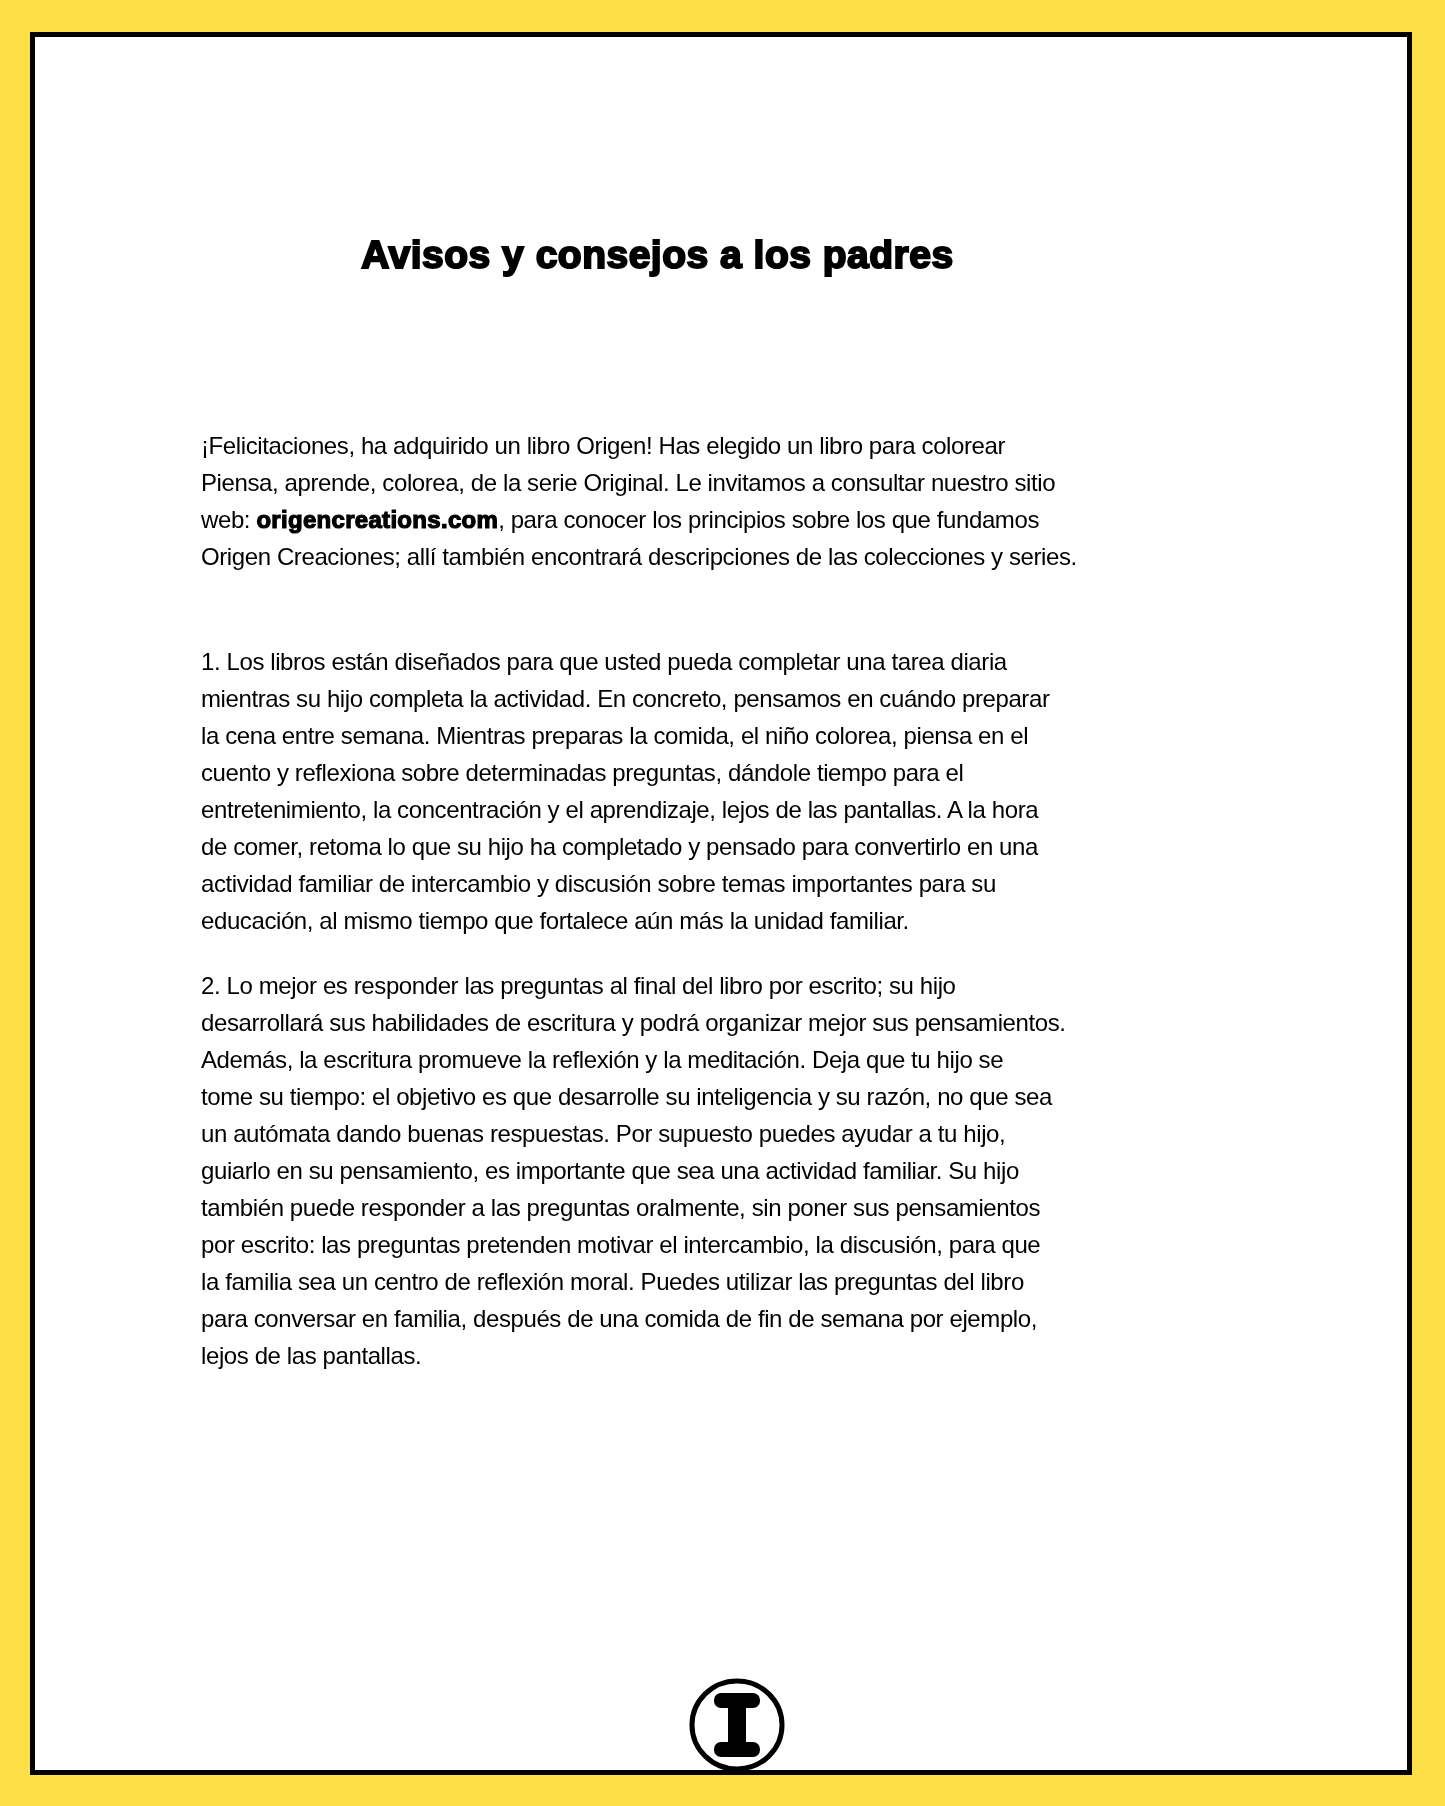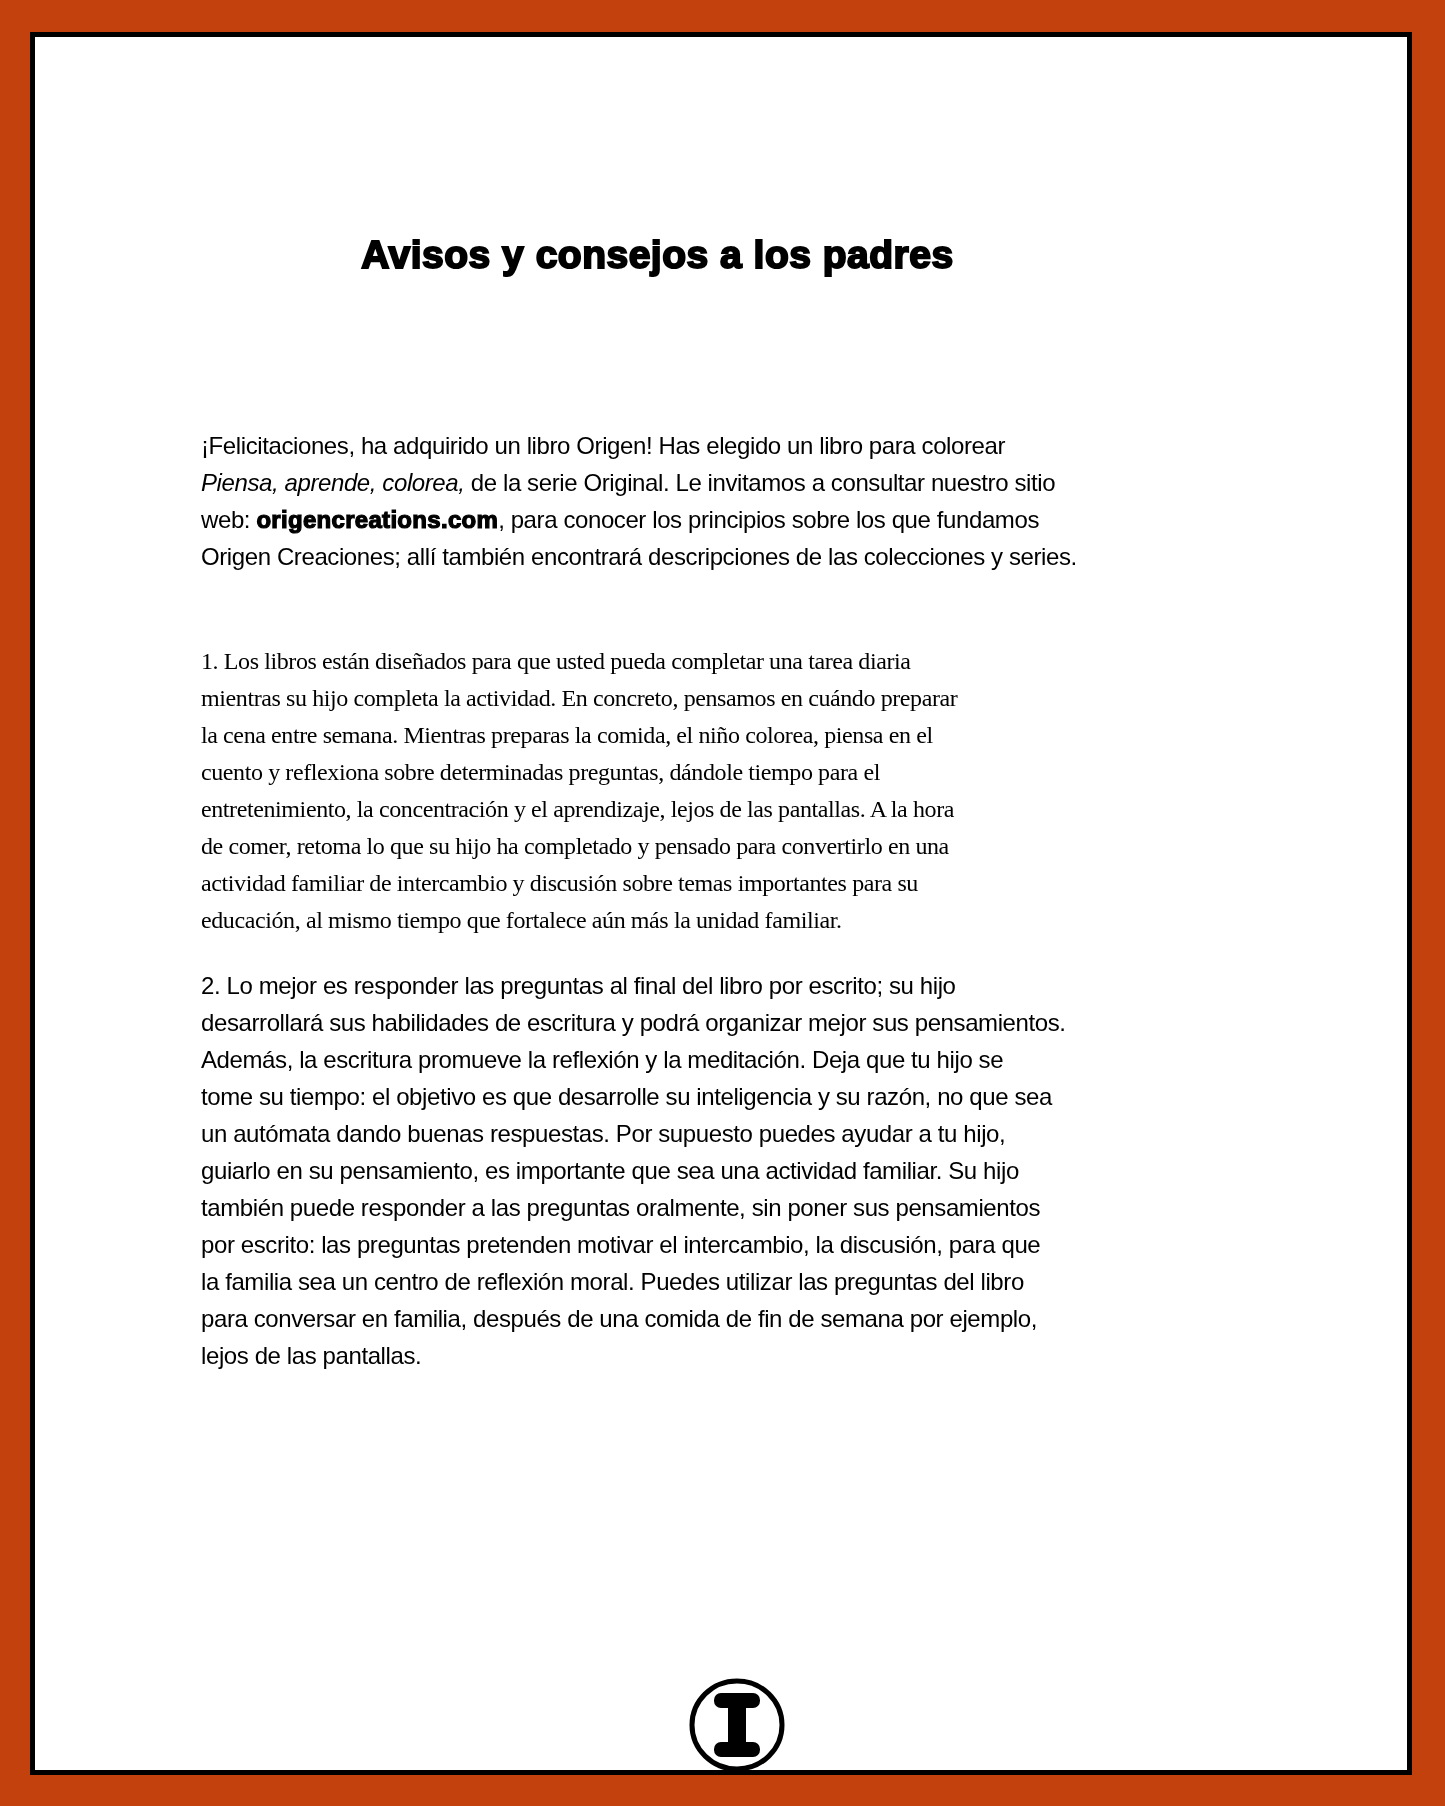--- a/index.html
+++ b/index.html
@@ -1,19 +1,19 @@
 <!DOCTYPE html>
 <html><head>
 <meta charset="utf-8">
 <style>
   html,body { margin:0; padding:0; background:#ffffff; }
   .page {
     position:relative;
     width:1445px; height:1806px;
-    background:#c2410c;
+    background:#fde047;
     color:#000000;
     font-family:"Liberation Sans", sans-serif;
     overflow:hidden;
   }
   .frame {
     position:absolute;
     left:30px; top:32px;
     width:1382px; height:1743px;
     border:5px solid #000000;
     box-sizing:border-box;
@@ -36,24 +36,24 @@
     left:166px;
     width:945px;
     margin:0;
     font-size:24px;
     line-height:37px;
     letter-spacing:-0.4px;
     white-space:pre-line;
     font-weight:400;
   }
   .intro { top:390px; }
-  .p1    { top:606px;font-family:Liberation Serif, serif; }
+  .p1    { top:606px; }
   .p2    { top:930px; }
   .p3    { top:1364px; }
-  .book-title { font-style:italic; }
+  .book-title { }
   .site {
     font-weight:700;
     -webkit-text-stroke:1.2px #000000;
     letter-spacing:0.3px;
   }
   .logo {
     position:absolute;
     left:652px; top:1640px;
     width:100px; height:96px;
   }

